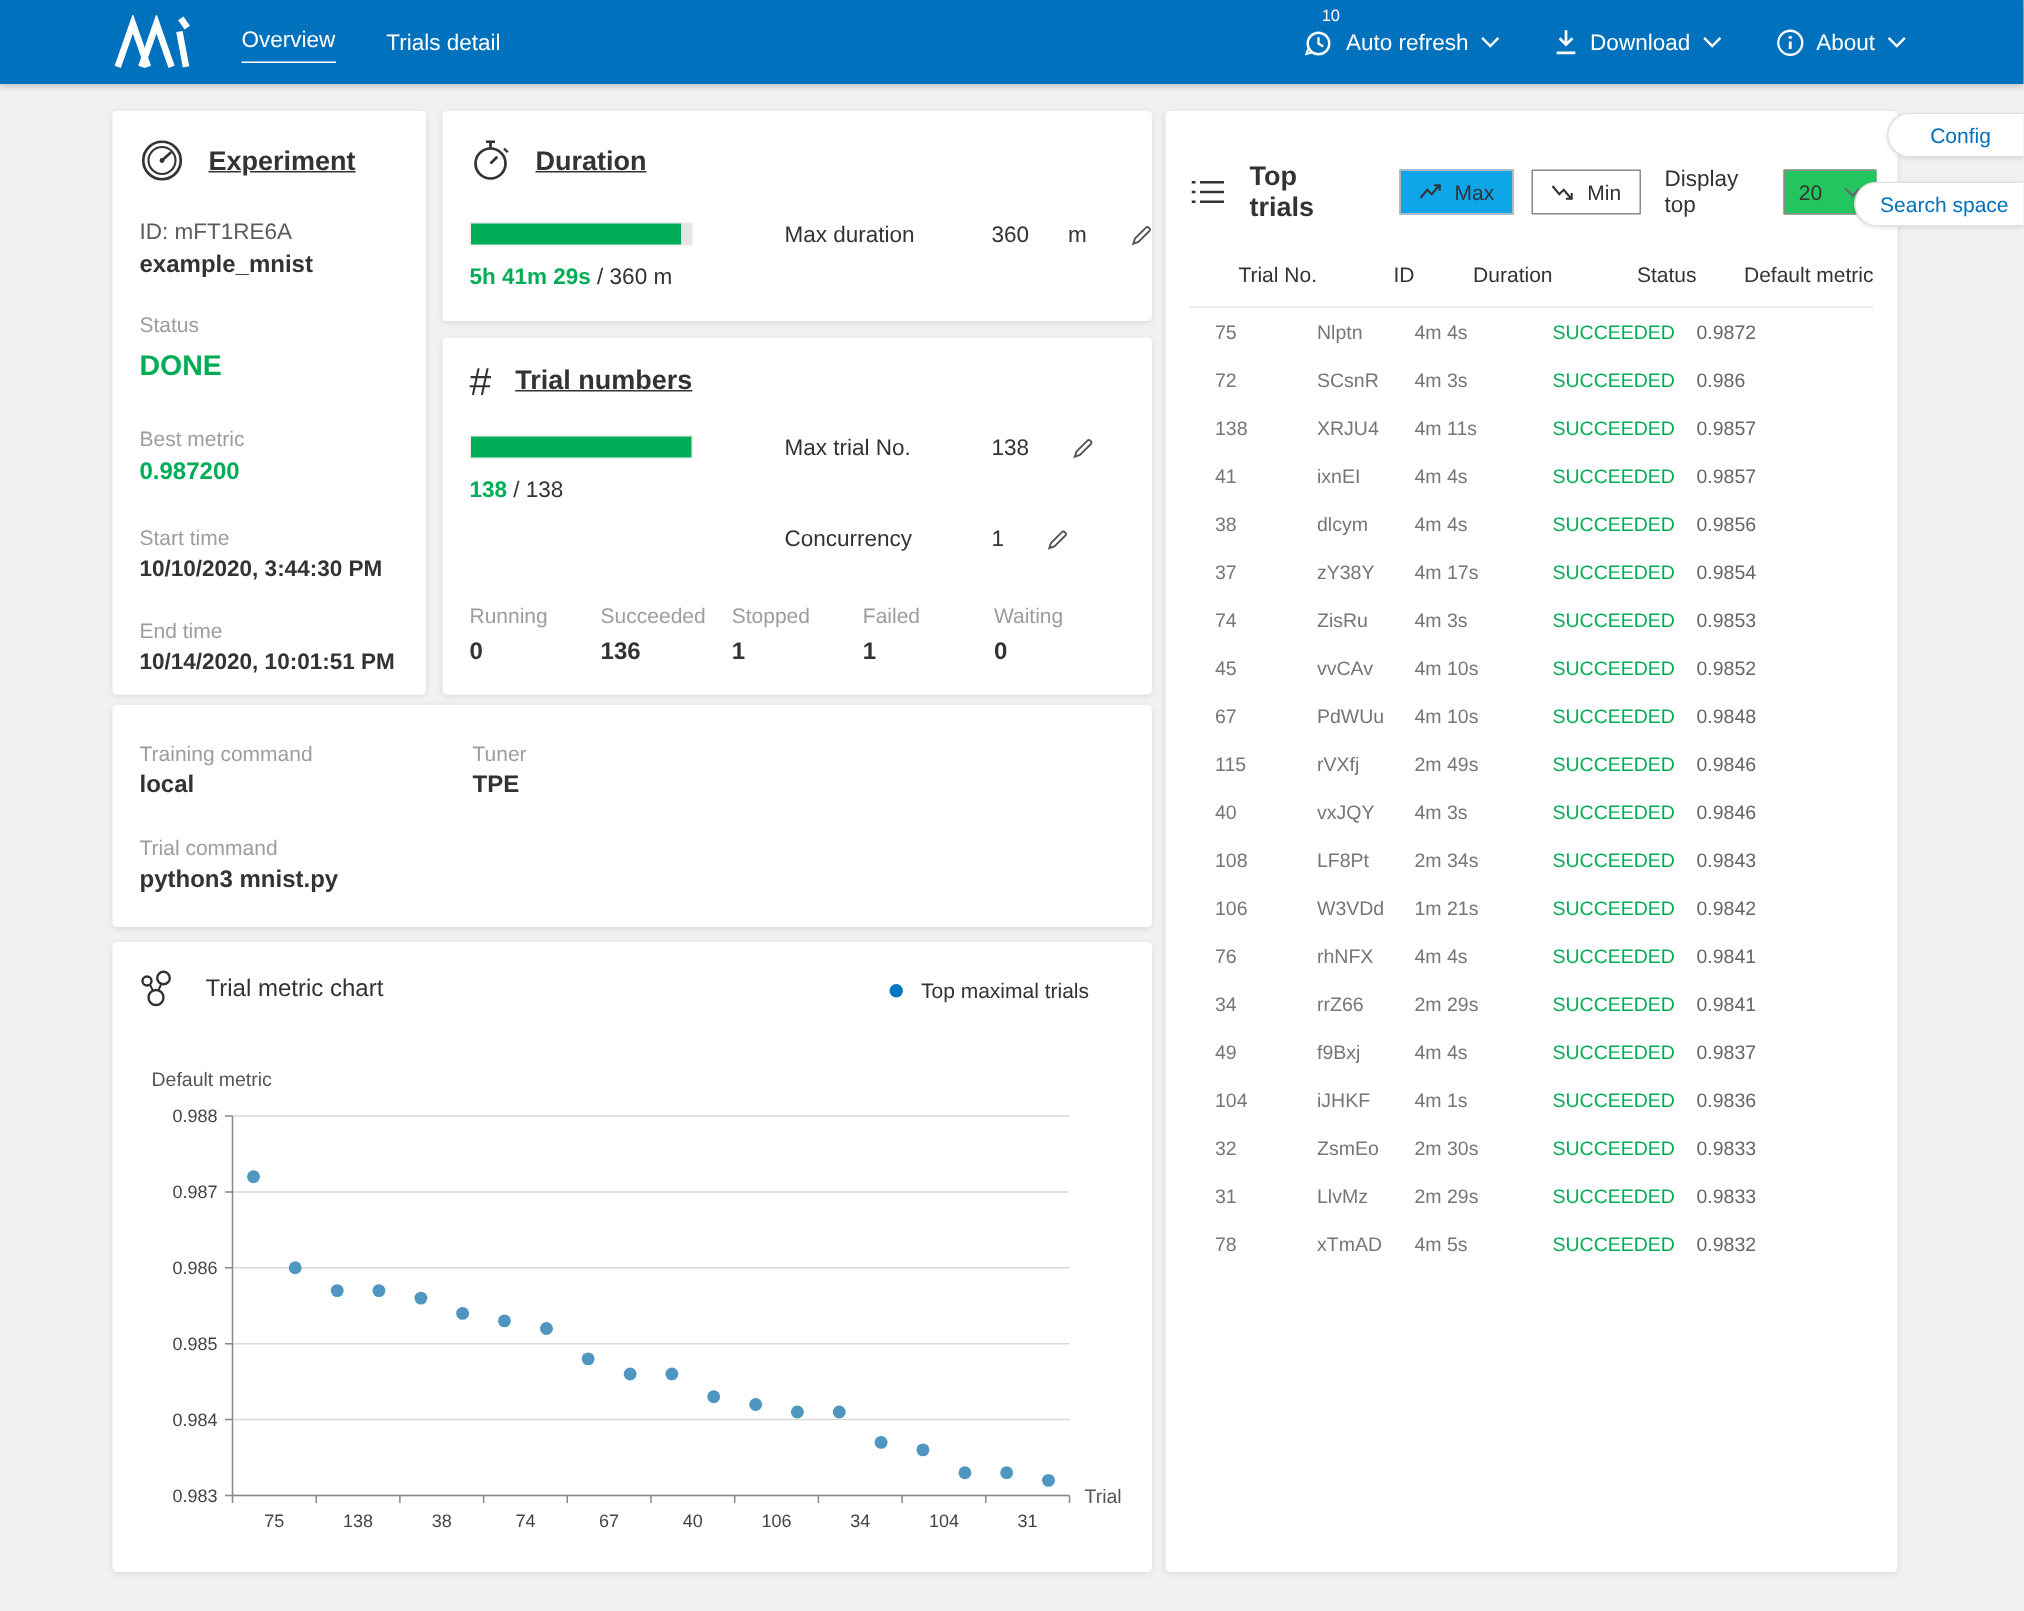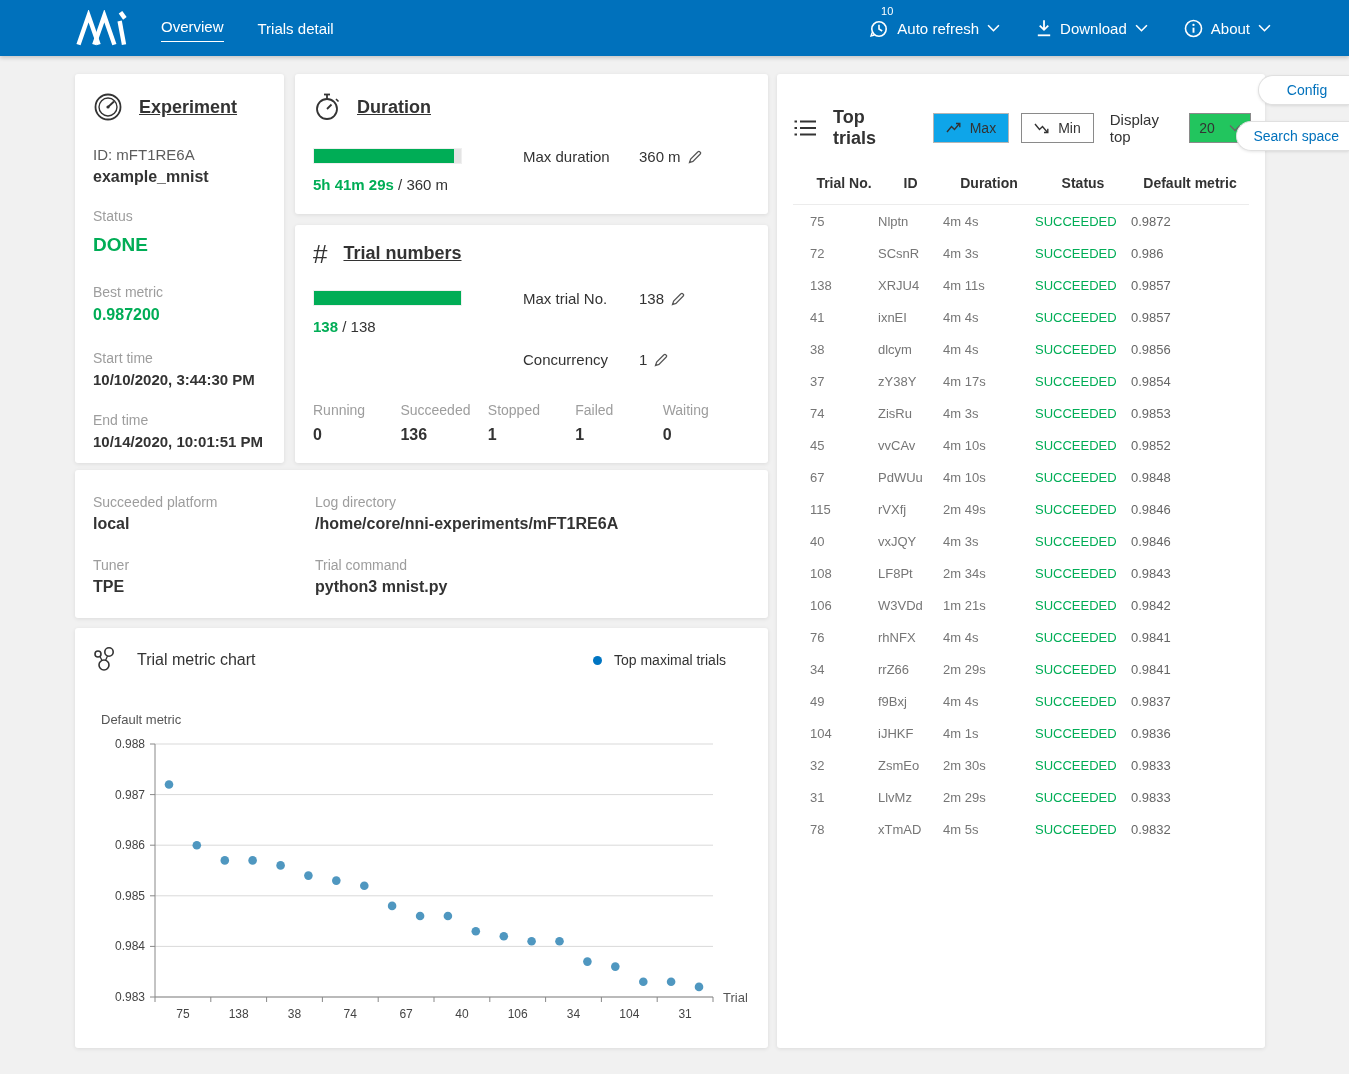--- a/index.html
+++ b/index.html
@@ -41,21 +41,21 @@
   
   #duration-card{left:295px;top:74px;width:473px;height:140px;}
   #trialnum-card{left:295px;top:225px;width:473px;height:238px;}
   .dual-row{display:flex;margin-top:26px;}
   .progress-zone{width:210px;flex:none;}
   .pbar{height:14px;background:#e4e4e4;border:1px solid #efefef;width:147px;}
   .pfill{height:100%;background:#00ad56;}
   .pnums{margin-top:12px;font-size:15px;}
   .pnums .big{font-weight:700;}
   .edit-zone{flex:1;padding-left:0;}
-  .edit-row{display:flex;align-items:center;gap:2px;font-size:15px;color:#333;}
+  .edit-row{display:flex;align-items:center;gap:24px;font-size:15px;color:#333;}
   .edit-row .elabel{width:104px;flex:none;}
   .edit-row .evalue{margin-left:10px;}
   .edit-row .eunit{margin-left:2px;}
   .pencil{display:flex;cursor:pointer;margin-left:4px;}
   .stats-row{display:flex;margin-top:34px;}
   .stat{flex:1;}
   .stat .svalue{margin-top:8px;font-size:16px;font-weight:700;color:#333;}
   .hash-glyph{font-size:26px;color:#333;font-weight:400;line-height:20px;}
   
   #platform-card{left:75px;top:470px;width:693px;height:148px;padding:24px 18px;}
@@ -74,21 +74,21 @@
   .btn{display:flex;align-items:center;gap:8px;font-size:14px;color:#333;
     height:30px;padding:0 12px;border:1px solid #8a8a8a;background:#fff;cursor:pointer;box-sizing:border-box;}
   .btn.sel{background:#0ea5e9;border-color:#b5b5b5;}
   #max-button{margin-left:24px;}
   #min-button{margin-left:12px;}
   .disp-label{margin-left:16px;font-size:15px;color:#333;}
   .dropdown{margin-left:9px;width:64px;height:30px;border:1px solid #8a8a8a;background:#22c55e;
     display:flex;align-items:center;justify-content:space-between;padding:0 9px;font-size:14px;
     color:#333;cursor:pointer;box-sizing:border-box;}
   .tt-table{border-collapse:collapse;table-layout:fixed;width:456px;margin:16px 16px 0 16px;}
-  .tt-table th{font-size:14px;font-weight:700;color:#333;text-align:center;
+  .tt-table th{font-size:14px;font-weight:400;color:#333;text-align:right;
     padding:10px 0 13px 0;border-bottom:1px solid #ececec;}
   .tt-table th:first-child,.tt-table td:first-child{padding-left:17px;}
   .tt-table td{font-size:13px;color:#767676;height:32px;padding:0;}
   .tt-table td.st{color:#00ad56;}
   .tt-table td.me{color:#666;}
   
   .side-pill{position:absolute;right:0;height:30px;background:#fff;border:1px solid #e0e0e0;
     border-right:none;border-radius:15px 0 0 15px;display:flex;align-items:center;
     color:#0071bc;font-size:14px;padding:0 10px 0 16px;cursor:pointer;
     box-shadow:0 1px 3px rgba(0,0,0,.10);z-index:10;}
@@ -293,26 +293,22 @@
     <div class="stat">
       <div class="flabel">Waiting</div>
       <div class="svalue">0</div>
     </div>
   </div>
 </div>
 
 <div class="card" id="platform-card">
   <div class="pgrid">
     <div class="pcell">
-      <div class="flabel">Succeeded platform</div>
+      <div class="flabel">Training command</div>
       <div class="pvalue">local</div>
-    </div>
-    <div class="pcell">
-      <div class="flabel">Log directory</div>
-      <div class="pvalue">/home/core/nni-experiments/mFT1RE6A</div>
     </div>
     <div class="pcell">
       <div class="flabel">Tuner</div>
       <div class="pvalue">TPE</div>
     </div>
     <div class="pcell">
       <div class="flabel">Trial command</div>
       <div class="pvalue">python3 mnist.py</div>
     </div>
   </div>

